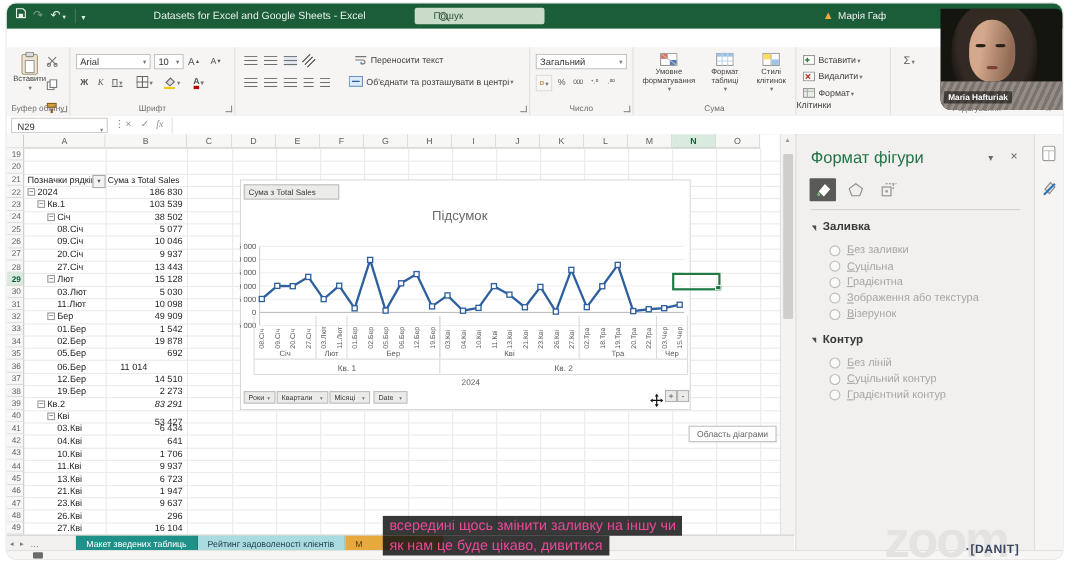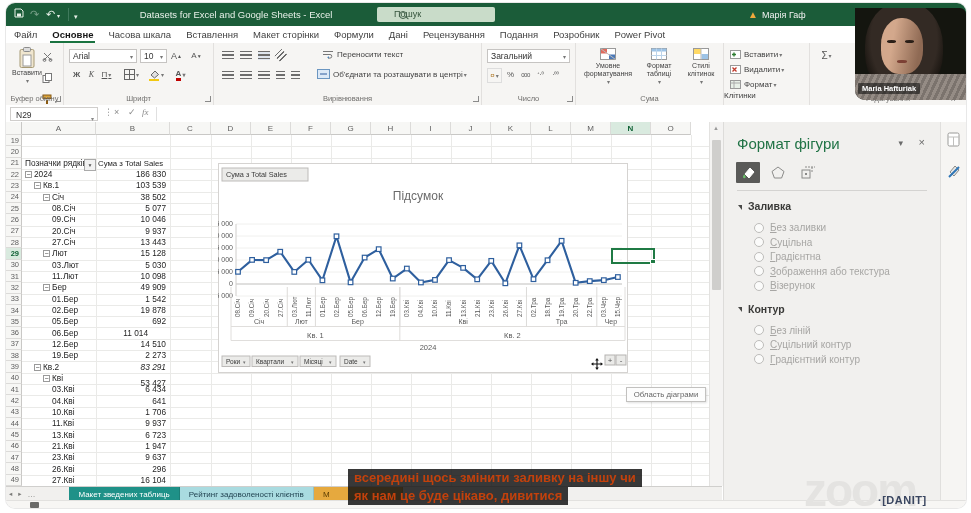--- a/index.html
+++ b/index.html
@@ -103,21 +103,21 @@
     border-radius:0 6px 0 10px;overflow:hidden;}
   .wc-hair{position:absolute;left:10px;top:-6px;width:78px;height:95px;background:radial-gradient(ellipse at 50% 40%,#332a24 0 60%,#1d1813 75%);border-radius:46%;}
   .wc-face{position:absolute;left:26px;top:10px;width:42px;height:56px;background:linear-gradient(100deg,#d3a88c 30%,#8f6a54 85%);border-radius:48% 48% 42% 42%;}
   .wc-eye{position:absolute;width:9px;height:2.5px;background:#2a1f18;border-radius:50%;}
   .wc-mouth{position:absolute;left:42px;top:52px;width:10px;height:3px;background:#7c4034;border-radius:40%;}
   .wc-sweater{position:absolute;left:0;bottom:0;width:111px;height:26px;
     background:repeating-linear-gradient(115deg,#958c85 0 3px,#7b736d 3px 6px);}
   #wc-name{position:absolute;left:3px;bottom:6px;background:rgba(10,10,10,.55);color:#fff;font-size:7.5px;
     font-weight:bold;padding:1px 4px;border-radius:1px;}
   #subs{left:342px;top:466px;z-index:60;}
-  .subline{display:table;background:rgba(18,18,18,.84);color:#c2410c;font-size:13px;font-weight:700;
+  .subline{display:table;background:rgba(18,18,18,.84);color:#ec4899;font-size:13px;font-weight:400;
     padding:1px 6px;white-space:nowrap;line-height:16px;}
   .chev{color:#8a8a8a;font-size:8px;}
 </style>
 </head>
 <body>
 
 <div id="app">
 
   <div id="titlebar" class="a">
     <span class="tb-ic" style="left:8px;">
@@ -133,33 +133,20 @@
     <div id="tb-title" class="a">Datasets for Excel and Google Sheets  -  Excel</div>
     <div id="searchbox" class="a">
       <span class="mag"></span>
       <span>Пошук</span>
     </div>
     <div id="tb-user" class="a">
       <span class="warn">▲</span><span>Марія Гаф</span>
     </div>
   </div>
 
-  <div id="tabsrow" class="a">
-      <div class="rtab">Файл</div>
-      <div class="rtab active">Основне</div>
-      <div class="rtab">Часова шкала</div>
-      <div class="rtab">Вставлення</div>
-      <div class="rtab">Макет сторінки</div>
-      <div class="rtab">Формули</div>
-      <div class="rtab">Дані</div>
-      <div class="rtab">Рецензування</div>
-      <div class="rtab">Подання</div>
-      <div class="rtab">Розробник</div>
-      <div class="rtab">Power Pivot</div>
-    </div>
 
   <div id="ribbon" class="a">
     <div class="rgroup" style="width:58px;">
       <div class="a" style="left:6px;top:4px;">
         <div class="bigbtn">
           <svg width="18" height="22">
               <rect x="2" y="2.5" width="14" height="18" rx="1.5" fill="#f0e6cf" stroke="#a79a74"></rect>
               <rect x="5.5" y="0.5" width="7" height="4" rx="1" fill="#dcdcdc" stroke="#8c8c8c"></rect>
               <rect x="5" y="8" width="8" height="11" fill="#fff" stroke="#9a9a9a"></rect>
             </svg>
@@ -247,21 +234,20 @@
         <span>Переносити текст</span>
         </span>
       <span class="a" style="left:103px;top:26px;display:flex;align-items:center;font-size:8px;color:#3f3f3f;white-space:nowrap;">
         <svg width="13" height="10" style="margin-right:3px;">
             <rect x="0.5" y="0.5" width="12" height="9" fill="#dce9f7" stroke="#6b96c1"></rect>
             <path d="M3 5h7" stroke="#2f5d9e"></path>
           </svg>
         <span>Об'єднати та розташувати в центрі</span>
           <span class="car">▾</span>
         </span>
-      <div class="glabel">Вирівнювання</div>
       <div class="launcher"></div>
     </div>
 
     <div class="rgroup" style="width:94px;">
       <div class="sel a" style="left:5px;top:6px;width:83px;">
         <span>Загальний</span>
           <span class="cv">▾</span>
         </div>
       <span class="a" style="left:5px;top:25px;display:flex;gap:2px;">
         <span class="mini" style="color:#b07a2a;border:1px solid #ddd;">¤<span class="car">▾</span></span>
@@ -471,21 +457,21 @@
       <div class="pcell pval" style="left: 90px; top: 148.876px; width: 70px; height: 11.323px;">10 098</div>
       <div class="pcell" style="left: 37px; top: 160.199px; height: 11.323px;"><span class="expbox">−</span>Бер</div>
       <div class="pcell pval" style="left: 90px; top: 160.199px; width: 70px; height: 11.323px;">49 909</div>
       <div class="pcell" style="left: 46px; top: 171.522px; height: 11.323px;">01.Бер</div>
       <div class="pcell pval" style="left: 90px; top: 171.522px; width: 70px; height: 11.323px;">1 542</div>
       <div class="pcell" style="left: 46px; top: 182.845px; height: 11.323px;">02.Бер</div>
       <div class="pcell pval" style="left: 90px; top: 182.845px; width: 70px; height: 11.323px;">19 878</div>
       <div class="pcell" style="left: 46px; top: 194.168px; height: 11.323px;">05.Бер</div>
       <div class="pcell pval" style="left: 90px; top: 194.168px; width: 70px; height: 11.323px;">692</div>
       <div class="pcell" style="left: 46px; top: 205.491px; height: 11.323px;">06.Бер</div>
-      <div class="pcell pval" style="left: 88px; top: 205.491px; width: 54px; height: 11.323px;">11 014</div>
+      <div class="pcell pval" style="left: 74px; top: 205.491px; width: 54px; height: 11.323px;">11 014</div>
       <div class="pcell" style="left: 46px; top: 216.814px; height: 11.323px;">12.Бер</div>
       <div class="pcell pval" style="left: 90px; top: 216.814px; width: 70px; height: 11.323px;">14 510</div>
       <div class="pcell" style="left: 46px; top: 228.137px; height: 11.323px;">19.Бер</div>
       <div class="pcell pval" style="left: 90px; top: 228.137px; width: 70px; height: 11.323px;">2 273</div>
       <div class="pcell" style="left: 28px; top: 239.46px; height: 11.323px;"><span class="expbox">−</span>Кв.2</div>
       <div class="pcell pval" style="left: 90px; top: 239.46px; width: 70px; height: 11.323px; font-style: italic;">83 291</div>
       <div class="pcell" style="left: 37px; top: 250.783px; height: 11.323px;"><span class="expbox">−</span>Кві</div>
       <div class="pcell pval" style="left: 90px; top: 256px; width: 70px; height: 11.323px;">53 427</div>
       <div class="pcell" style="left: 46px; top: 262.106px; height: 11.323px;">03.Кві</div>
       <div class="pcell pval" style="left: 90px; top: 262.106px; width: 70px; height: 11.323px;">6 434</div>

